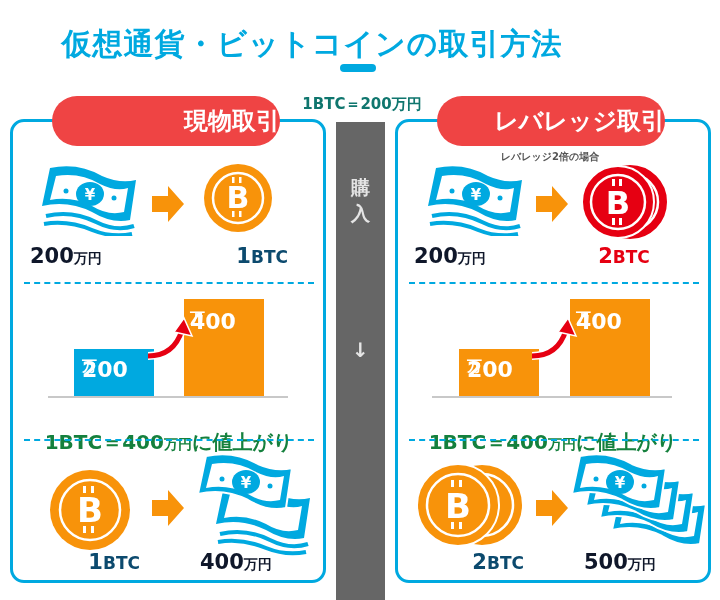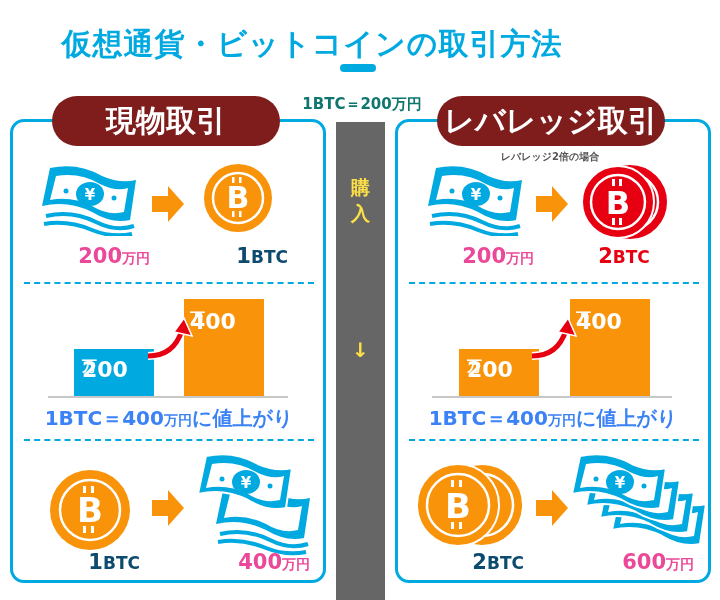--- a/index.html
+++ b/index.html
@@ -3,33 +3,33 @@
 <meta charset="utf-8">
 <style>
   * { box-sizing: border-box; margin: 0; padding: 0; }
   html, body { width: 720px; height: 600px; background: #ffffff; overflow: hidden; }
   body { position: relative; font-family: "DejaVu Sans", "Liberation Sans", sans-serif; font-weight: bold; }
   .abs { position: absolute; }
   .title { left: 0; top: 24px; width: 624px; text-align: center; font-size: 30px; color: #00a9e0; letter-spacing: 1px; font-weight: bold; }
   .title-bar { left: 340px; top: 64px; width: 36px; height: 8px; border-radius: 4px; background: #00a9e0; }
   .rate { left: 292px; top: 95px; width: 140px; text-align: center; font-size: 15px; color: #0f766e; }
   .panel { border: 3px solid #00a9e0; border-radius: 14px; background: #fff; }
-  .tab { background: #7f1d1d; color: #fff; border-radius: 28px; text-align: center; font-size: 30px; line-height: 50px; height: 50px; }
+  .tab { background: #ef4444; color: #fff; border-radius: 28px; text-align: right; font-size: 24px; line-height: 50px; height: 50px; }
   .sub-note { font-size: 10px; color: #555; text-align: center; }
   .center-col { left: 336px; top: 122px; width: 49px; height: 478px; background: #666666; }
-  .center-col .lbl { position: absolute; left: 0; width: 49px; text-align: center; color: #fde047; font-size: 19px; line-height: 24px; }
+  .center-col .lbl { position: absolute; left: 0; width: 49px; text-align: center; color: #e5e5e5; font-size: 19px; line-height: 24px; }
   .dash { border-top: 2px dashed #00a9e0; height: 0; }
-  .amt-blue { color: #ec4899; font-size: 21px; text-align: right; }
+  .amt-blue { color: #0f172a; font-size: 21px; text-align: left; }
   .amt-orange { color: #0c4a6e; font-size: 21px; text-align: right; }
   .amt-red { color: #e60012; font-size: 21px; text-align: center; }
   .small-unit { font-size: 14px; }
   .bar { color: #fff; font-size: 22px; }
   .bar span { position: absolute; }
   .baseline { height: 2px; background: #c8c8c8; }
-  .rise-text { color: #3b82f6; font-size: 20px; text-align: center; white-space: nowrap; }
+  .rise-text { color: #15803d; font-size: 20px; text-align: center; white-space: nowrap; margin-top: 24px; }
 </style>
 </head>
 <body>
 
 <div class="abs title">仮想通貨・ビットコインの取引方法</div>
 <div class="abs title-bar"></div>
 <div class="abs rate">1BTC＝200万円</div>
 
 <div class="abs center-col">
   <div class="lbl" style="top:52px;">
@@ -225,14 +225,14 @@
     <ellipse cx="52" cy="30" rx="14" ry="12" fill="#00a9e0"></ellipse>
     <text x="52" y="36" font-size="15" fill="#fff" text-anchor="middle" font-family="DejaVu Sans, sans-serif" font-weight="bold">¥</text>
     <circle cx="28" cy="27" r="2.5" fill="#00a9e0"></circle>
       <circle cx="76" cy="34" r="2.5" fill="#00a9e0"></circle>
   </g>
 </svg>
 <div class="abs amt-orange" style="left:424px;top:550px;width:100px;">
   <span>2</span><span style="font-size:17px;">BTC</span>
 </div>
 <div class="abs amt-blue" style="left:584px;top:550px;width:110px;">
-  <span>600</span><span class="small-unit">万円</span>
+  <span>500</span><span class="small-unit">万円</span>
 </div>
 
 </body></html>

